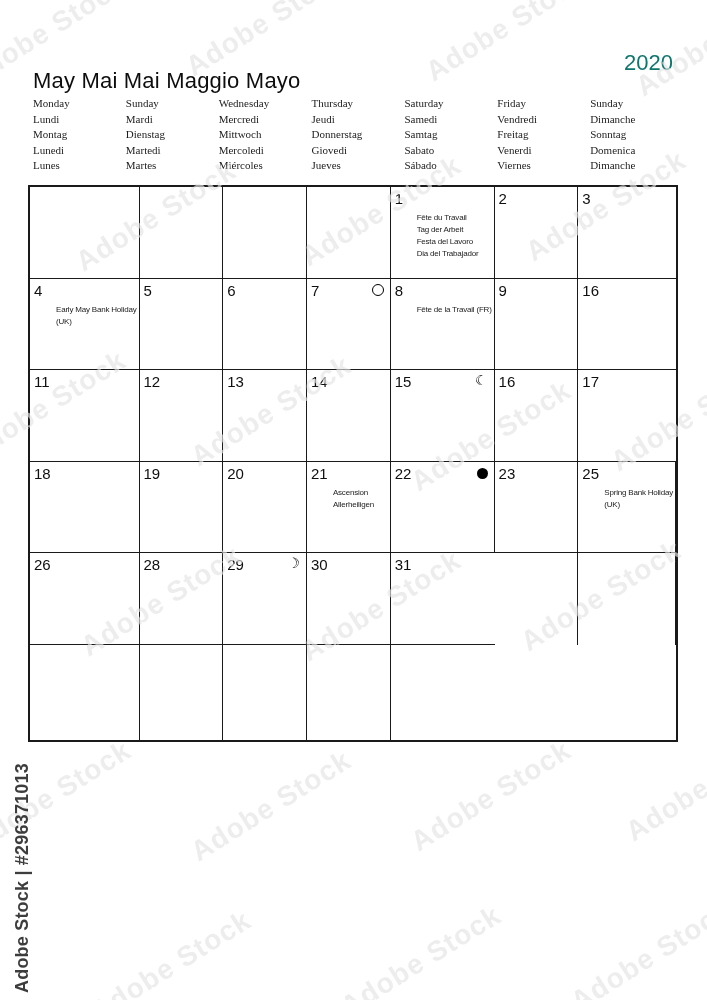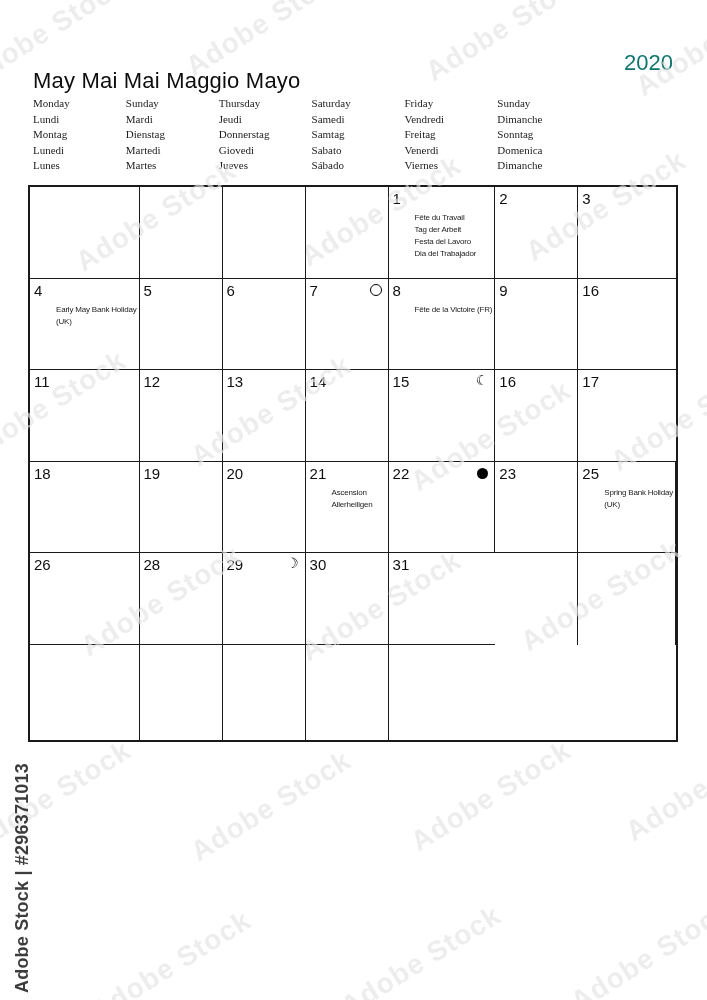--- a/index.html
+++ b/index.html
@@ -164,20 +164,27 @@
       <div class="day-header-line">Lunes</div>
     </div>
     <div class="day-header-col">
       <div class="day-header-line">Sunday</div>
       <div class="day-header-line">Mardi</div>
       <div class="day-header-line">Dienstag</div>
       <div class="day-header-line">Martedi</div>
       <div class="day-header-line">Martes</div>
     </div>
     <div class="day-header-col">
+      <div class="day-header-line">Wednesday</div>
+      <div class="day-header-line">Mercredi</div>
+      <div class="day-header-line">Mittwoch</div>
+      <div class="day-header-line">Mercoledi</div>
+      <div class="day-header-line">Miércoles</div>
+    </div>
+    <div class="day-header-col">
       <div class="day-header-line">Thursday</div>
       <div class="day-header-line">Jeudi</div>
       <div class="day-header-line">Donnerstag</div>
       <div class="day-header-line">Giovedi</div>
       <div class="day-header-line">Jueves</div>
     </div>
     <div class="day-header-col">
       <div class="day-header-line">Saturday</div>
       <div class="day-header-line">Samedi</div>
       <div class="day-header-line">Samtag</div>
@@ -233,21 +240,21 @@
     <div class="calendar-cell">
       <div class="day-number">6</div>
     </div>
     <div class="calendar-cell">
       <div class="day-number">7</div>
       <span class="moon moon-full"></span>
     </div>
     <div class="calendar-cell">
       <div class="day-number">8</div>
       <div class="holidays">
-        <div class="holiday-line">Fête de la Victoire (FR)</div>
+        <div class="holiday-line">Fête de la Travail (FR)</div>
       </div>
     </div>
     <div class="calendar-cell">
       <div class="day-number">9</div>
     </div>
     <div class="calendar-cell last-col">
       <div class="day-number">16</div>
     </div>
     <div class="calendar-cell">
       <div class="day-number">11</div>

